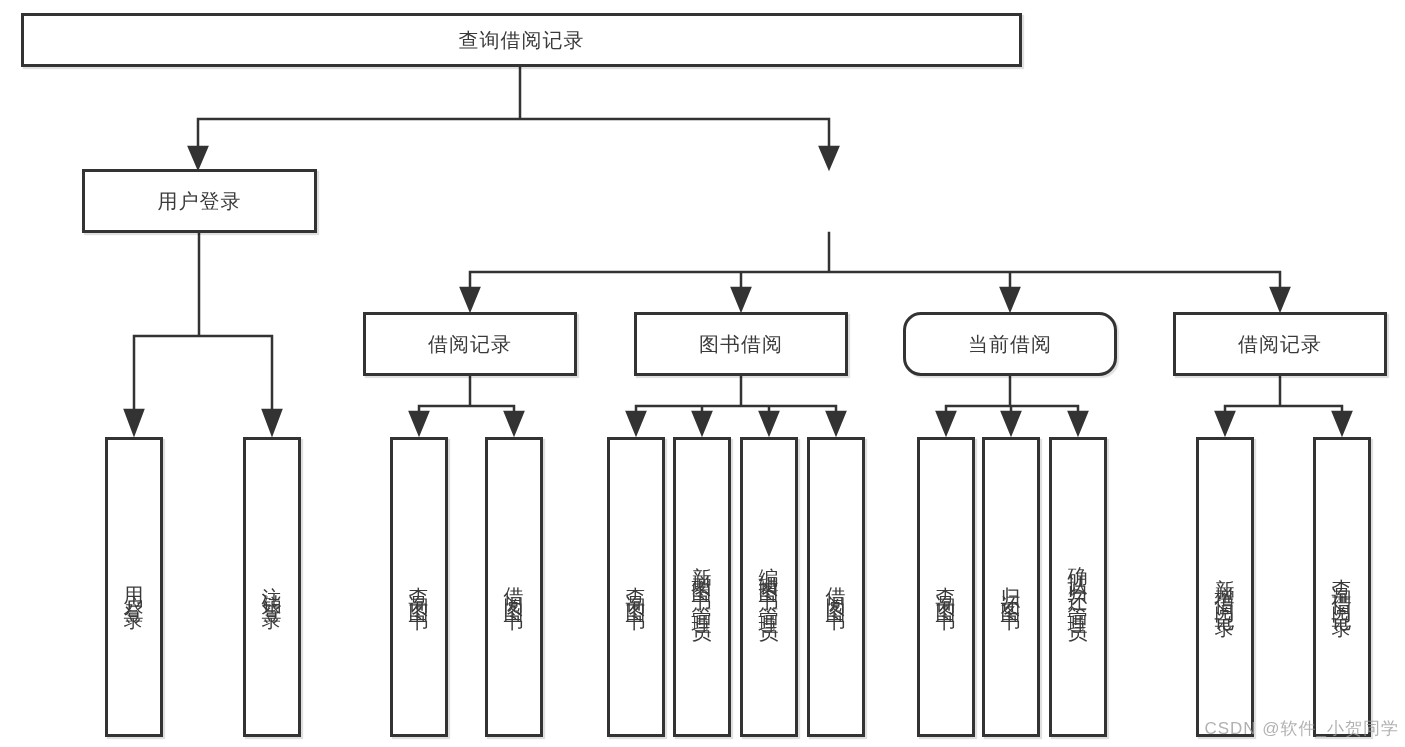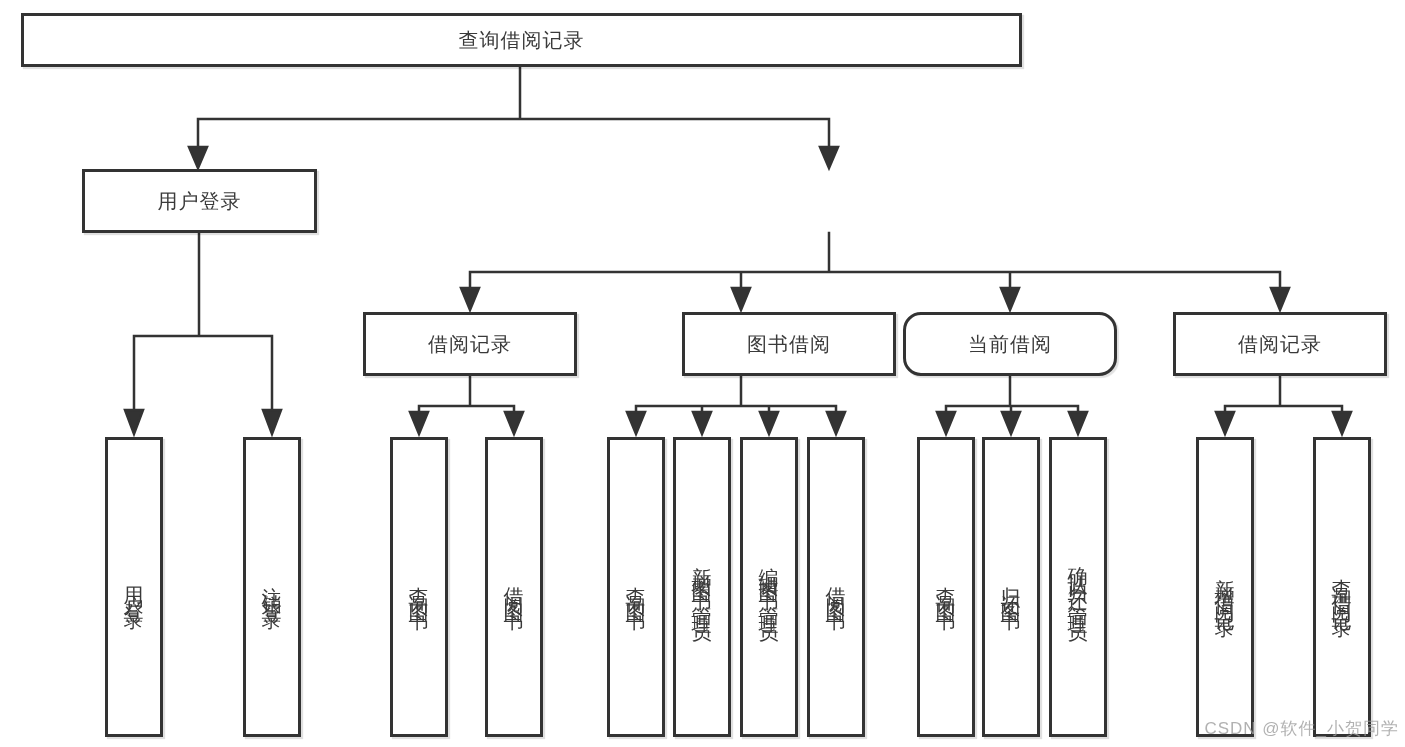--- a/index.html
+++ b/index.html
@@ -94,21 +94,21 @@
     <span>查询借阅记录</span>
   </div>
 
   <div class="node hbox" style="left:82px;top:169px;width:235px;height:64px;">
     <span>用户登录</span>
   </div>
 
   <div class="node hbox" style="left:363px;top:312px;width:214px;height:64px;">
     <span>借阅记录</span>
   </div>
-  <div class="node hbox" style="left:634px;top:312px;width:214px;height:64px;margin-left:48px;">
+  <div class="node hbox" style="left:634px;top:312px;width:214px;height:64px;">
     <span>图书借阅</span>
   </div>
   <div class="node hbox" style="left:903px;top:312px;width:214px;height:64px;border-radius:18px;">
     <span>当前借阅</span>
   </div>
   <div class="node hbox" style="left:1173px;top:312px;width:214px;height:64px;">
     <span>借阅记录</span>
   </div>
 
   <div class="node vbox" style="left:105px;">

